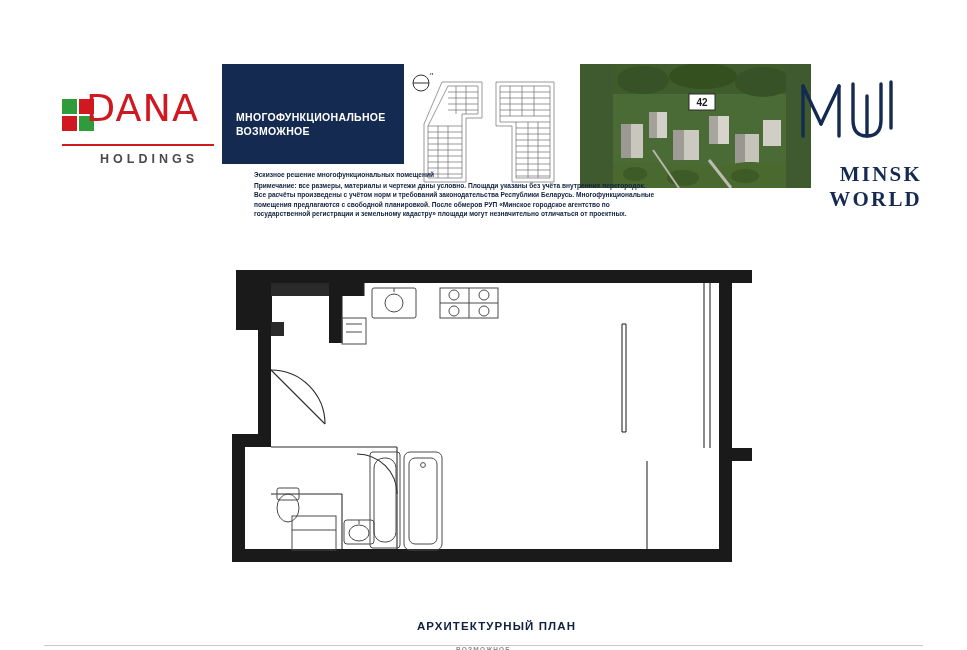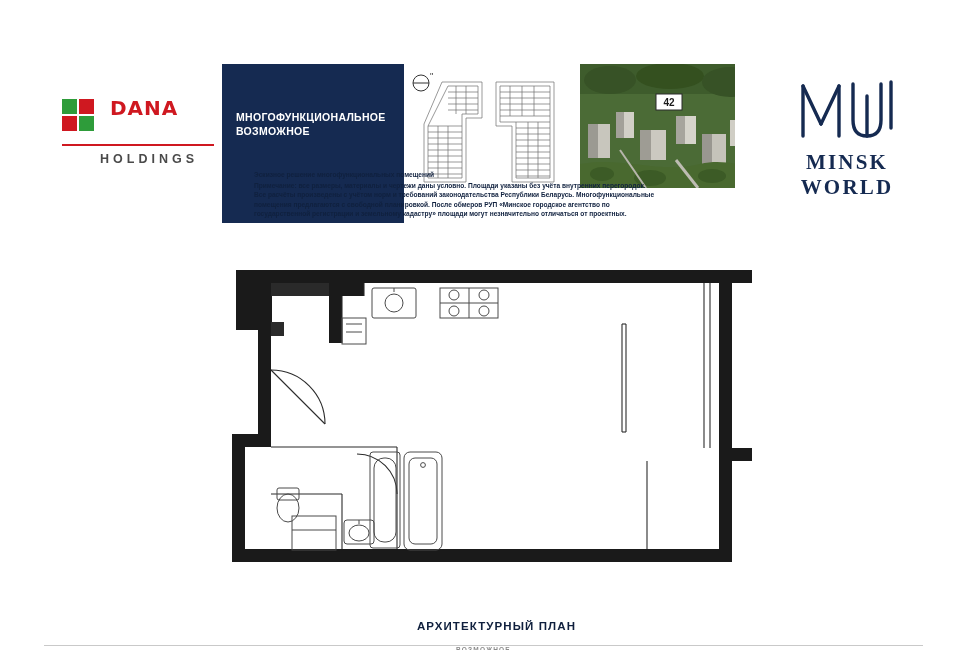--- a/index.html
+++ b/index.html
@@ -49,24 +49,24 @@
     position: absolute;
     width: 15px;
     height: 15px;
   }
   .sq.g1 { left: 0;    top: 0;    background: #2e9c3a; }
   .sq.r1 { left: 17px; top: 0;    background: #cf1820; }
   .sq.r2 { left: 0;    top: 17px; background: #cf1820; }
   .sq.g2 { left: 17px; top: 17px; background: #2e9c3a; }
   .dana-word {
     position: absolute;
-    left: 48px;
+    left: 24px;
     top: 0;
-    font-size: 20px;
-    font-weight: 700;
+    font-size: 38px;
+    font-weight: 400;
     letter-spacing: 1px;
     color: #cf1820;
     line-height: 32px;
     font-family: "DejaVu Sans", sans-serif;
   }
   .dana-holdings {
     position: absolute;
     left: 38px;
     top: 44px;
     font-size: 12.5px;
@@ -83,21 +83,21 @@
     height: 2px;
     background: #cf1820;
   }
 
   
   .blue-block {
     position: absolute;
     left: 222px;
     top: 34px;
     width: 182px;
-    height: 159px;
+    height: 100px;
     background: #152a51;
   }
   .blue-block .bt {
     position: absolute;
     left: 14px;
     top: 46px;
     width: 160px;
     color: #fff;
     font-size: 10.5px;
     font-weight: 700;
@@ -122,44 +122,46 @@
     top: 6px;
     width: 26px;
     height: 26px;
   }
 
   
   .aerial {
     position: absolute;
     left: 580px;
     top: 34px;
-    width: 155px;
+    width: 198px;
     height: 124px;
     overflow: hidden;
     background: #3f5a2e;
+    padding-left: 33px;
   }
   .aerial svg { display: block; }
 
   
   .mw-logo {
     position: absolute;
     left: 772px;
     top: 46px;
     width: 150px;
     height: 110px;
     text-align: center;
   }
   .mw-mark { display: block; margin: 0 auto; }
   .mw-text {
-    margin-top: 8px;
+    margin-top: 20px;
     font-size: 21px;
     letter-spacing: 2.2px;
     font-weight: 700;
     color: #152a51;
     font-family: "Liberation Serif", serif;
+    text-align: right;
   }
 
   
   .notes {
     position: absolute;
     left: 254px;
     top: 170px;
     width: 480px;
     font-size: 6.6px;
     line-height: 9.2px;

